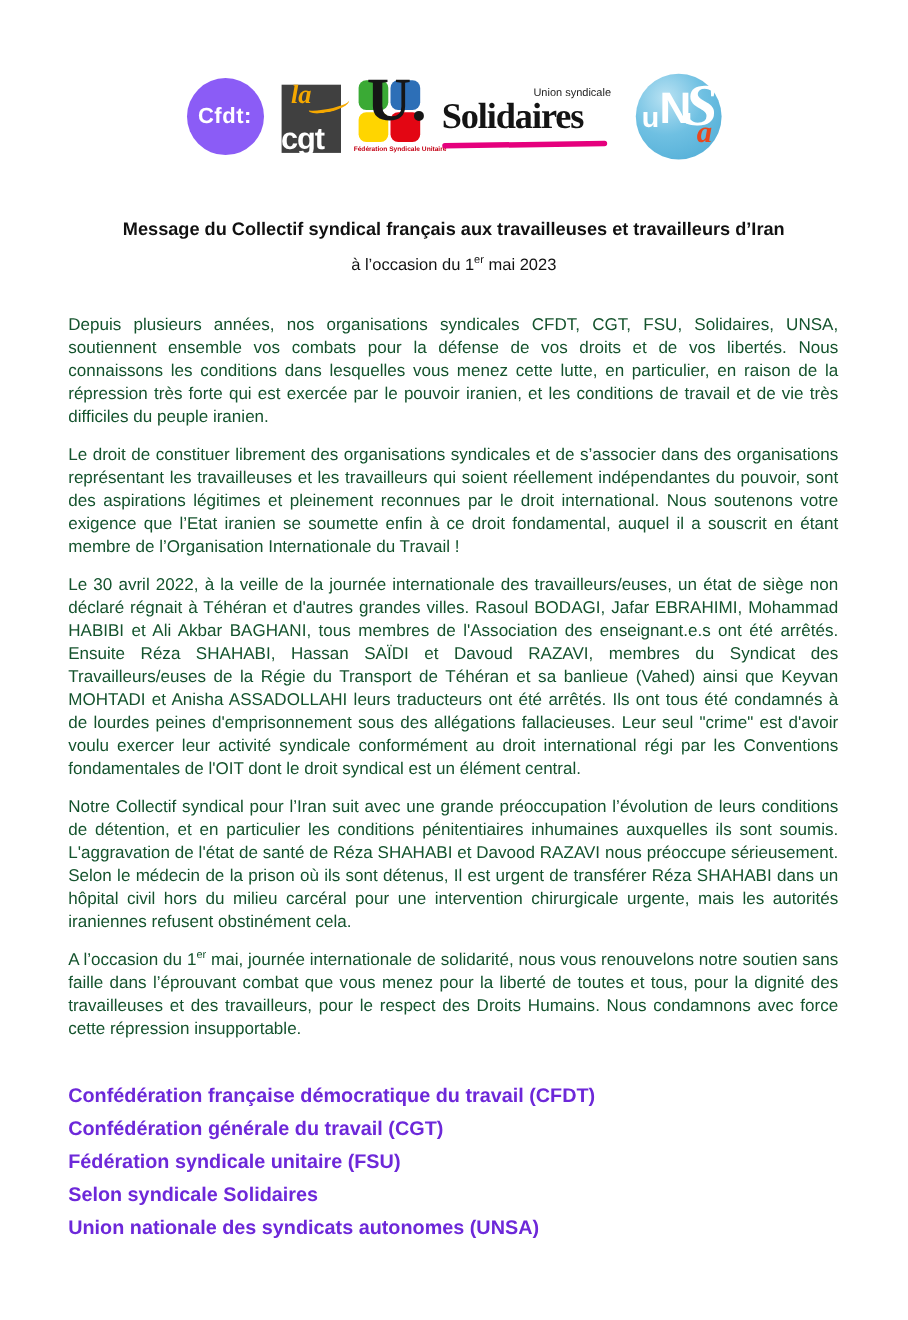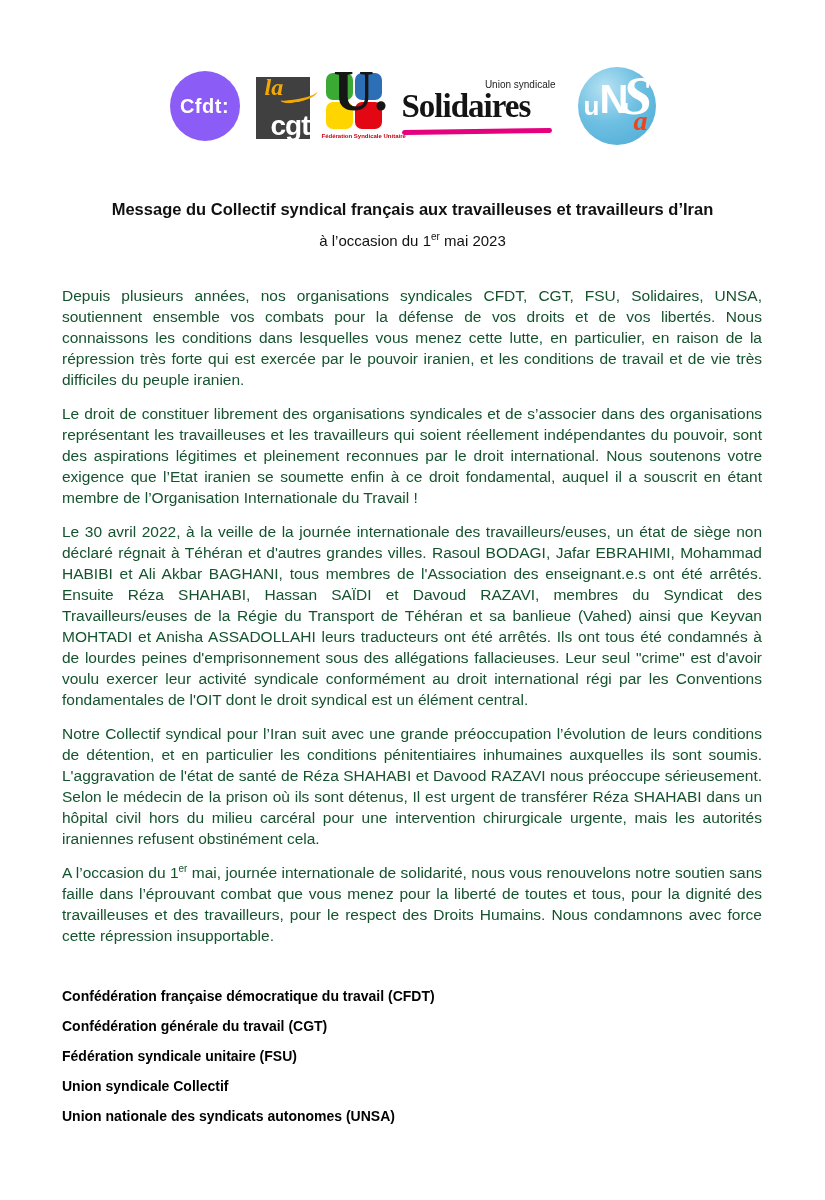--- a/index.html
+++ b/index.html
@@ -37,21 +37,21 @@
     position: absolute; top: -2px; left: 9px;
     font-family: "Liberation Serif", serif; font-style: italic; font-weight: bold;
     font-size: 24px; line-height: 1;
   }
   .cgt-swoosh {
     position: absolute; top: 12px; left: 24px; width: 38px; height: 10px;
     border-bottom: 3px solid; border-radius: 0 0 100% 50%;
     transform: rotate(-8deg);
   }
   .cgt-label {
-    position: absolute; bottom: -1px; left: 0; right: 0; text-align: right;
+    position: absolute; bottom: -1px; left: 0; right: 0; text-align: left;
     color: #fff; font-weight: bold; font-size: 28px; line-height: 1; letter-spacing: -1px;
   }
 
   .logo-fsu { width: 60px; height: 66px; }
   .fsu-grid {
     display: grid; grid-template-columns: 27px 27px; grid-template-rows: 27px 27px;
     gap: 2px;
   }
   .fsu-sq { border-radius: 7px; }
   .fsu-letter {
@@ -115,24 +115,24 @@
     margin: 0 0 13px 0;
     font-size: 15.5px;
     line-height: 21px;
     text-align: justify;
     text-align-last: left;
     color: #14532d;
   }
   .signatures { margin-top: 40px; }
   .sig {
     margin: 0 0 9px 0;
-    font-size: 14px;
+    font-size: 18px;
     line-height: 21px;
     font-weight: bold;
-    color: #000000;
+    color: #6d28d9;
   }
 </style>
 </head>
 <body>
 
 <div class="page">
 
   <div class="logo-row">
 
     <div class="logo logo-cfdt" style="background-color: #8b5cf6;">
@@ -182,18 +182,18 @@
         <p class="para">Depuis plusieurs années, nos organisations syndicales CFDT, CGT, FSU, Solidaires, UNSA, soutiennent ensemble vos combats pour la défense de vos droits et de vos libertés. Nous connaissons les conditions dans lesquelles vous menez cette lutte, en particulier, en raison de la répression très forte qui est exercée par le pouvoir iranien, et les conditions de travail et de vie très difficiles du peuple iranien.</p>
         <p class="para">Le droit de constituer librement des organisations syndicales et de s’associer dans des organisations représentant les travailleuses et les travailleurs qui soient réellement indépendantes du pouvoir, sont des aspirations légitimes et pleinement reconnues par le droit international. Nous soutenons votre exigence que l’Etat iranien se soumette enfin à ce droit fondamental, auquel il a souscrit en étant membre de l’Organisation Internationale du Travail !</p>
         <p class="para">Le 30 avril 2022, à la veille de la journée internationale des travailleurs/euses, un état de siège non déclaré régnait à Téhéran et d'autres grandes villes. Rasoul BODAGI, Jafar EBRAHIMI, Mohammad HABIBI et Ali Akbar BAGHANI, tous membres de l'Association des enseignant.e.s ont été arrêtés. Ensuite Réza SHAHABI, Hassan SAÏDI et Davoud RAZAVI, membres du Syndicat des Travailleurs/euses de la Régie du Transport de Téhéran et sa banlieue (Vahed) ainsi que Keyvan MOHTADI et Anisha ASSADOLLAHI leurs traducteurs ont été arrêtés. Ils ont tous été condamnés à de lourdes peines d'emprisonnement sous des allégations fallacieuses. Leur seul "crime" est d'avoir voulu exercer leur activité syndicale conformément au droit international régi par les Conventions fondamentales de l'OIT dont le droit syndical est un élément central.</p>
         <p class="para">Notre Collectif syndical pour l’Iran suit avec une grande préoccupation l’évolution de leurs conditions de détention, et en particulier les conditions pénitentiaires inhumaines auxquelles ils sont soumis. L'aggravation de l'état de santé de Réza SHAHABI et Davood RAZAVI nous préoccupe sérieusement. Selon le médecin de la prison où ils sont détenus, Il est urgent de transférer Réza SHAHABI dans un hôpital civil hors du milieu carcéral pour une intervention chirurgicale urgente, mais les autorités iraniennes refusent obstinément cela.</p>
         <p class="para">A l’occasion du 1<sup>er</sup> mai, journée internationale de solidarité, nous vous renouvelons notre soutien sans faille dans l’éprouvant combat que vous menez pour la liberté de toutes et tous, pour la dignité des travailleuses et des travailleurs, pour le respect des Droits Humains. Nous condamnons avec force cette répression insupportable.</p>
       </div>
     <div class="signatures">
         <p class="sig">Confédération française démocratique du travail (CFDT)</p>
         <p class="sig">Confédération générale du travail (CGT)</p>
         <p class="sig">Fédération syndicale unitaire (FSU)</p>
-        <p class="sig">Union syndicale Collectif</p>
+        <p class="sig">Selon syndicale Solidaires</p>
         <p class="sig">Union nationale des syndicats autonomes (UNSA)</p>
       </div>
   </div>
 
 </div>
 
 </body></html>

